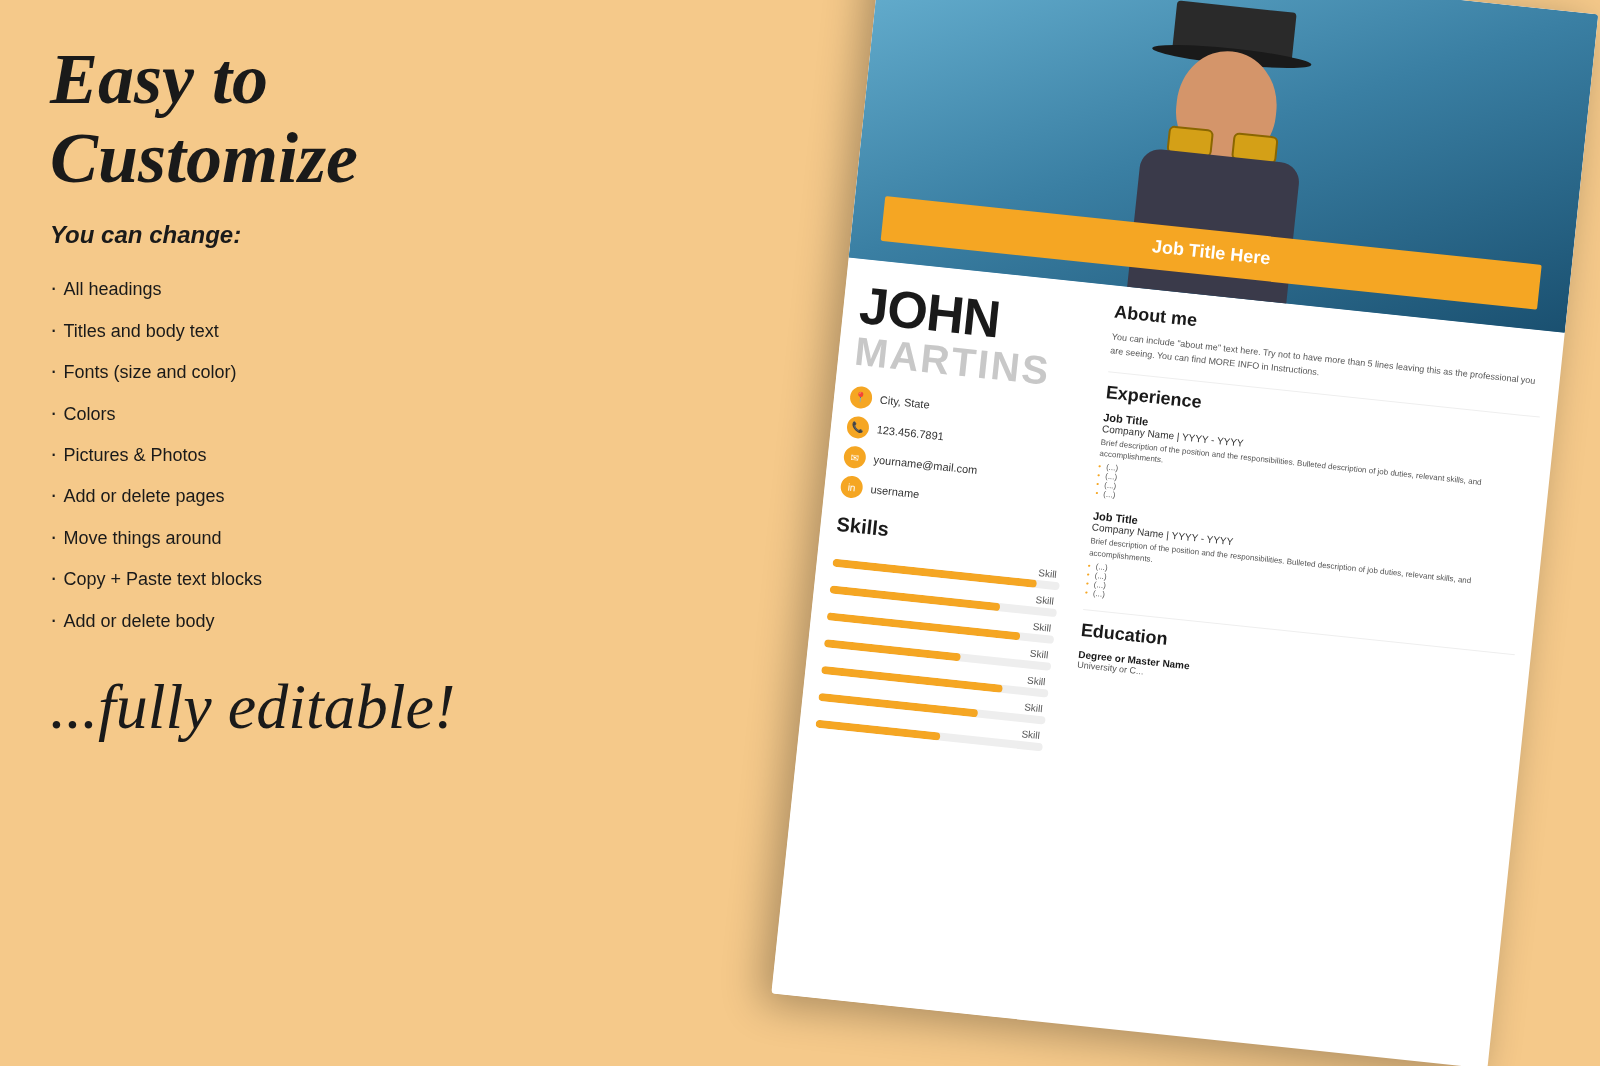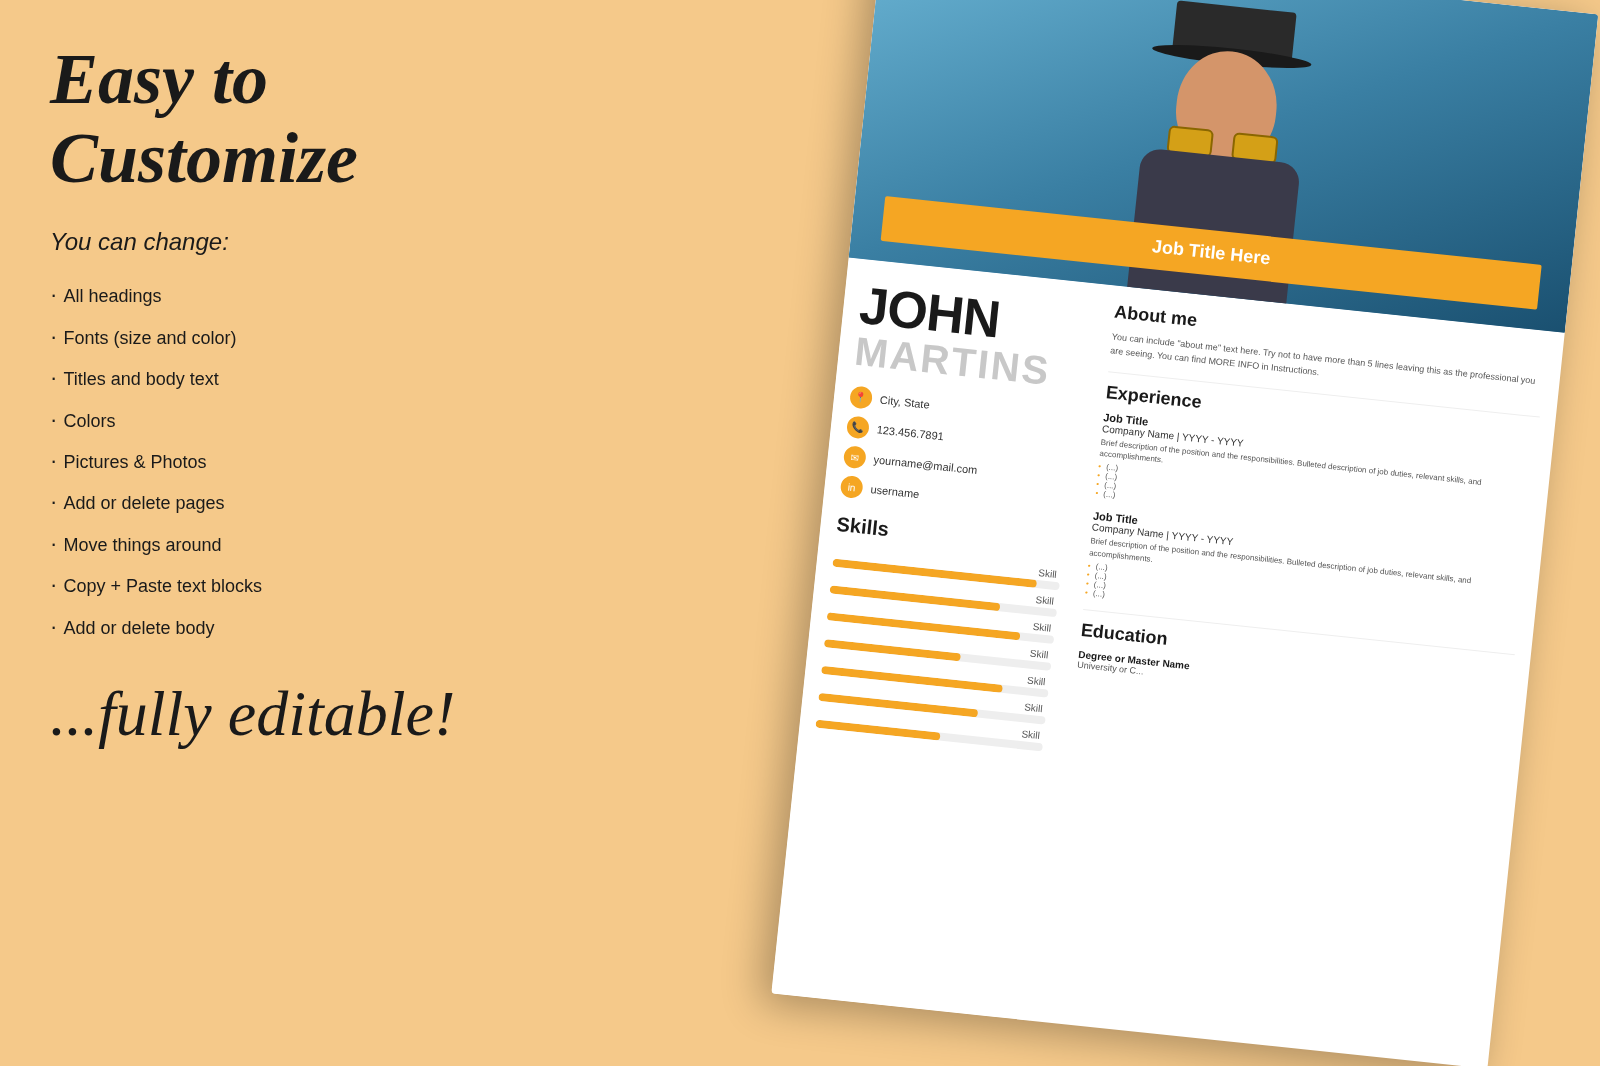--- a/index.html
+++ b/index.html
@@ -19,28 +19,28 @@
       left: 50px;
       top: 40px;
       width: 520px;
     }
 
     .main-title {
       font-family: 'Brush Script MT', cursive;
       font-size: 72px;
       color: #1a1a1a;
       line-height: 1.1;
-      margin-bottom: 30px;
+      margin-bottom: 23px;
       font-style: italic;
       font-weight: 900;
     }
 
     .subtitle {
       font-size: 24px;
-      font-weight: normal;
+      font-weight: bold;
       font-style: italic;
       color: #1a1a1a;
       margin-bottom: 18px;
     }
 
     .feature-list {
       list-style: none;
       margin-bottom: 30px;
     }
 
@@ -376,22 +376,22 @@
     }
   </style>
 </head>
 <body>
 
 <div class="left-panel">
   <h1 class="main-title">Easy to Customize</h1>
   <p class="subtitle">You can change:</p>
   <ul class="feature-list">
     <li>All headings</li>
+    <li>Titles and body text</li>
     <li>Fonts (size and color)</li>
-    <li>Titles and body text</li>
     <li>Colors</li>
     <li>Pictures &amp; Photos</li>
     <li>Add or delete pages</li>
     <li>Move things around</li>
     <li>Copy + Paste text blocks</li>
     <li>Add or delete body</li>
   </ul>
   <div class="bottom-tagline">...fully editable!</div>
 </div>
 

